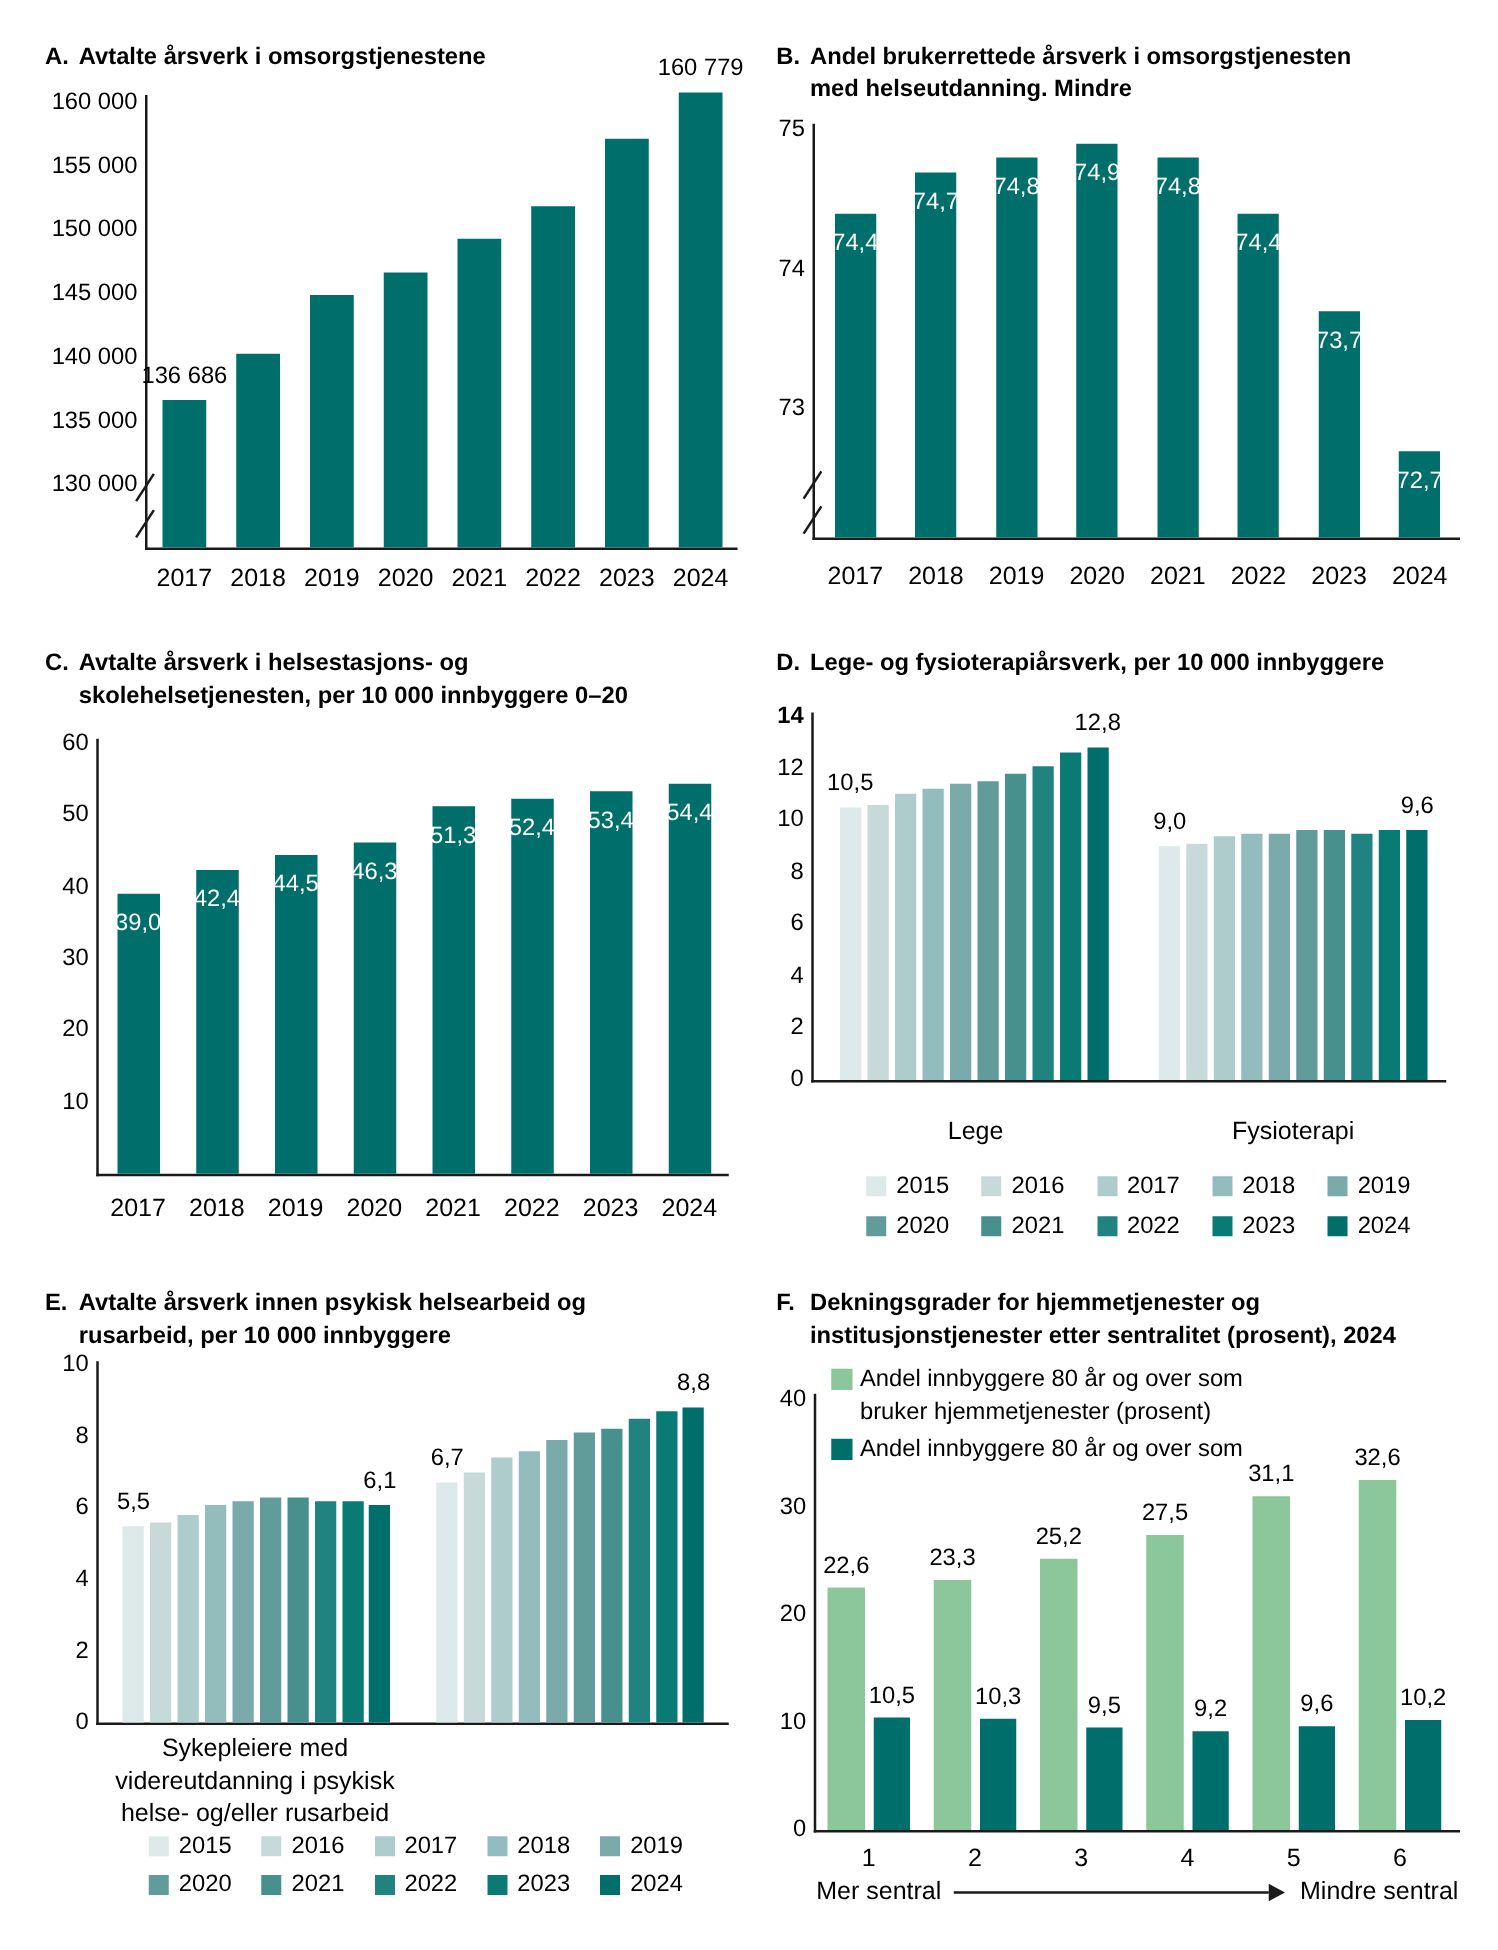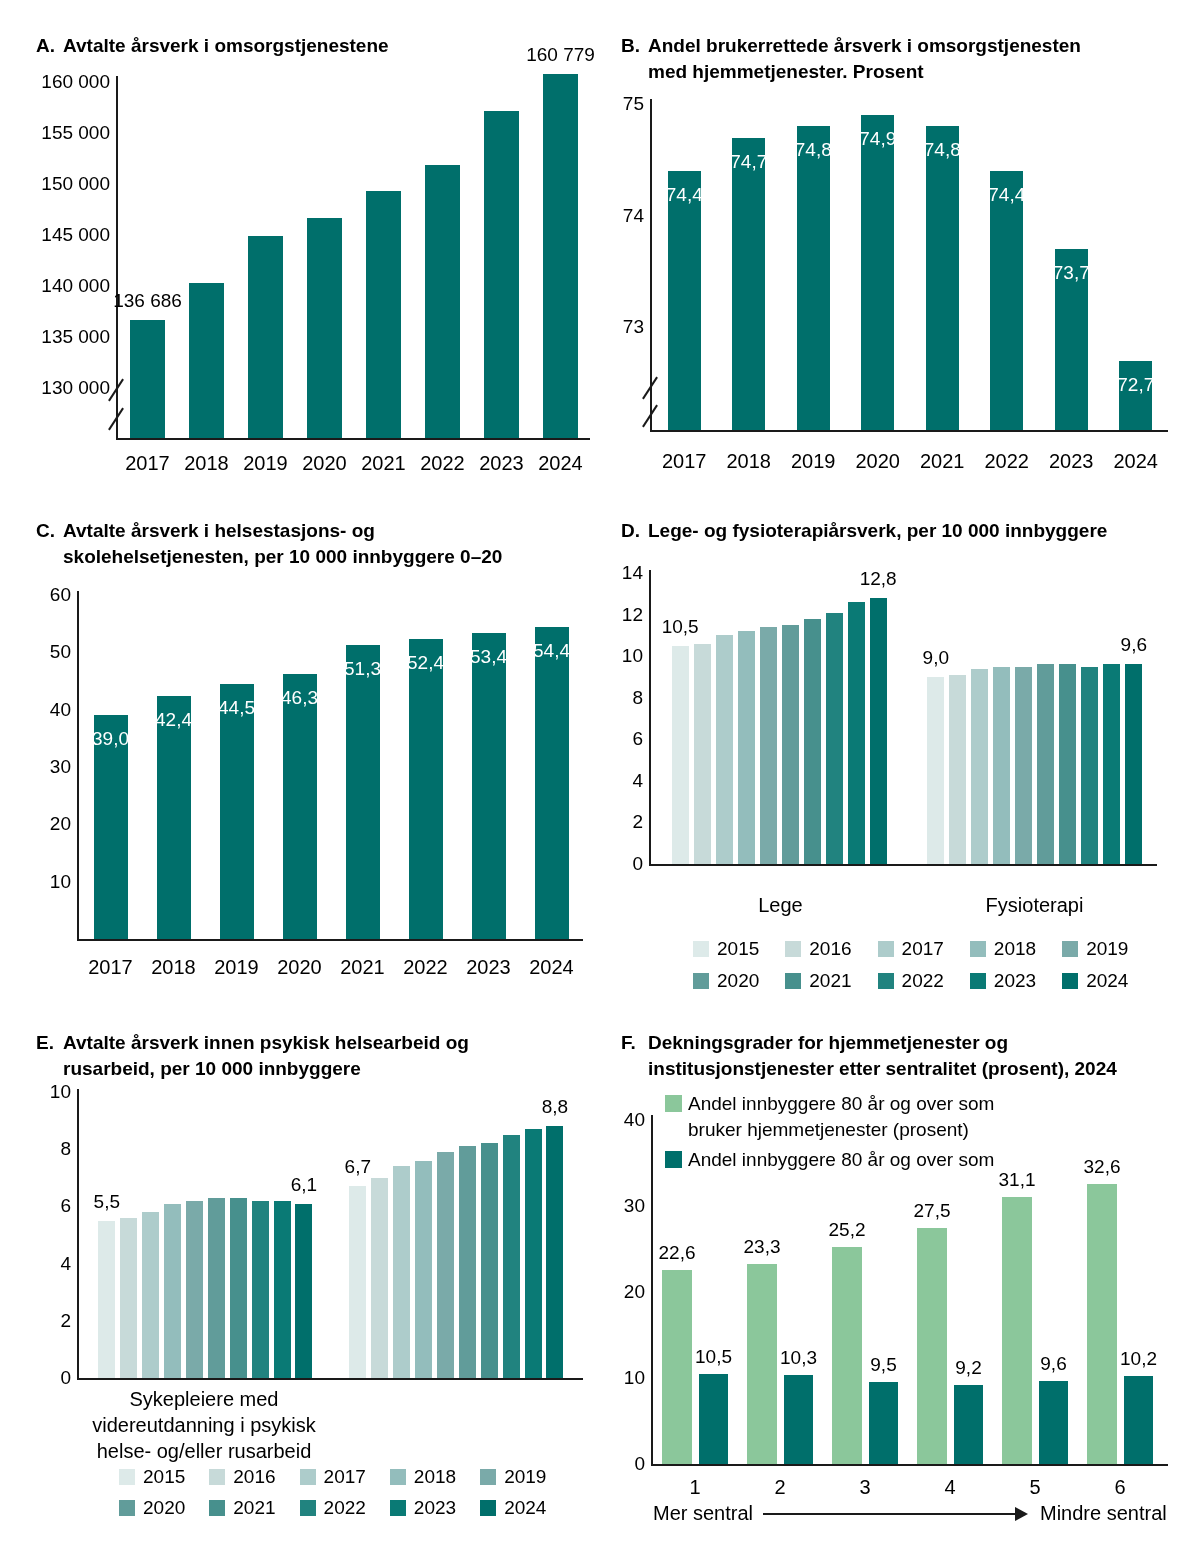--- a/index.html
+++ b/index.html
@@ -69,21 +69,21 @@
         <div class="abs vlab" style="left: 505.5px; top: 44.0542px; width: 110px;">160 779</div>
         <div class="abs xlab" style="left: 515.5px; top: 452px; width: 90px;">2024</div>
       </div>
   </section>
 
   <section class="panel" style="left:599px;top:0;width:599px;height:515px;">
     <header class="ptitle" style="left:22px;top:33px;">
       <span class="letter">B.</span>
       <span class="tlines">
         <span>Andel brukerrettede årsverk i omsorgstjenesten</span>
-        <span>med hjemmetjenester. Prosent</span>
+        <span>med helseutdanning. Mindre</span>
       </span>
     </header>
     <div class="chart">
         <div class="abs axis" style="left: 51px; top: 99px; width: 2px; height: 333px;"></div>
         <div class="abs axis" style="left: 51px; top: 430px; width: 518px; height: 2px;"></div>
         <div class="abs ylab" style="left: -45px; top: 93px; width: 90px; text-align: right;">75</div>
         <div class="abs ylab" style="left: -45px; top: 204.7px; width: 90px;">74</div>
         <div class="abs ylab" style="left: -45px; top: 316.4px; width: 90px;">73</div>
         <div class="abs slash" style="left: 38px; top: 387px; width: 26px;"></div>
         <div class="abs slash" style="left: 38px; top: 415px; width: 26px;"></div>
@@ -162,21 +162,21 @@
     <header class="ptitle" style="left:22px;top:3px;">
       <span class="letter">D.</span>
       <span class="tlines">
         <span>Lege- og fysioterapiårsverk, per 10 000 innbyggere</span>
         <span></span>
       </span>
     </header>
     <div class="chart">
         <div class="abs axis" style="left: 50px; top: 55px; width: 2px; height: 296px;"></div>
         <div class="abs axis" style="left: 50px; top: 349px; width: 508px; height: 2px;"></div>
-        <div class="abs ylab" style="left: -46px; top: 47px; width: 90px;">14</div>
+        <div class="abs ylab" style="left: -46px; top: 47px; width: 90px; font-weight: bold;">14</div>
         <div class="abs ylab" style="left: -46px; top: 88.58px; width: 90px;">12</div>
         <div class="abs ylab" style="left: -46px; top: 130.16px; width: 90px;">10</div>
         <div class="abs ylab" style="left: -46px; top: 171.74px; width: 90px;">8</div>
         <div class="abs ylab" style="left: -46px; top: 213.32px; width: 90px;">6</div>
         <div class="abs ylab" style="left: -46px; top: 254.9px; width: 90px;">4</div>
         <div class="abs ylab" style="left: -46px; top: 296.48px; width: 90px;">2</div>
         <div class="abs ylab" style="left: -46px; top: 338.06px; width: 90px;">0</div>
         <div class="abs" style="left: 72.7px; top: 130.765px; width: 17px; height: 218.235px; background: rgb(221, 234, 233);"></div>
         <div class="abs vlab" style="left: 36.2px; top: 100.765px; width: 90px;">10,5</div>
         <div class="abs" style="left: 94.7px; top: 128.686px; width: 17px; height: 220.314px; background: rgb(199, 218, 217);"></div>

